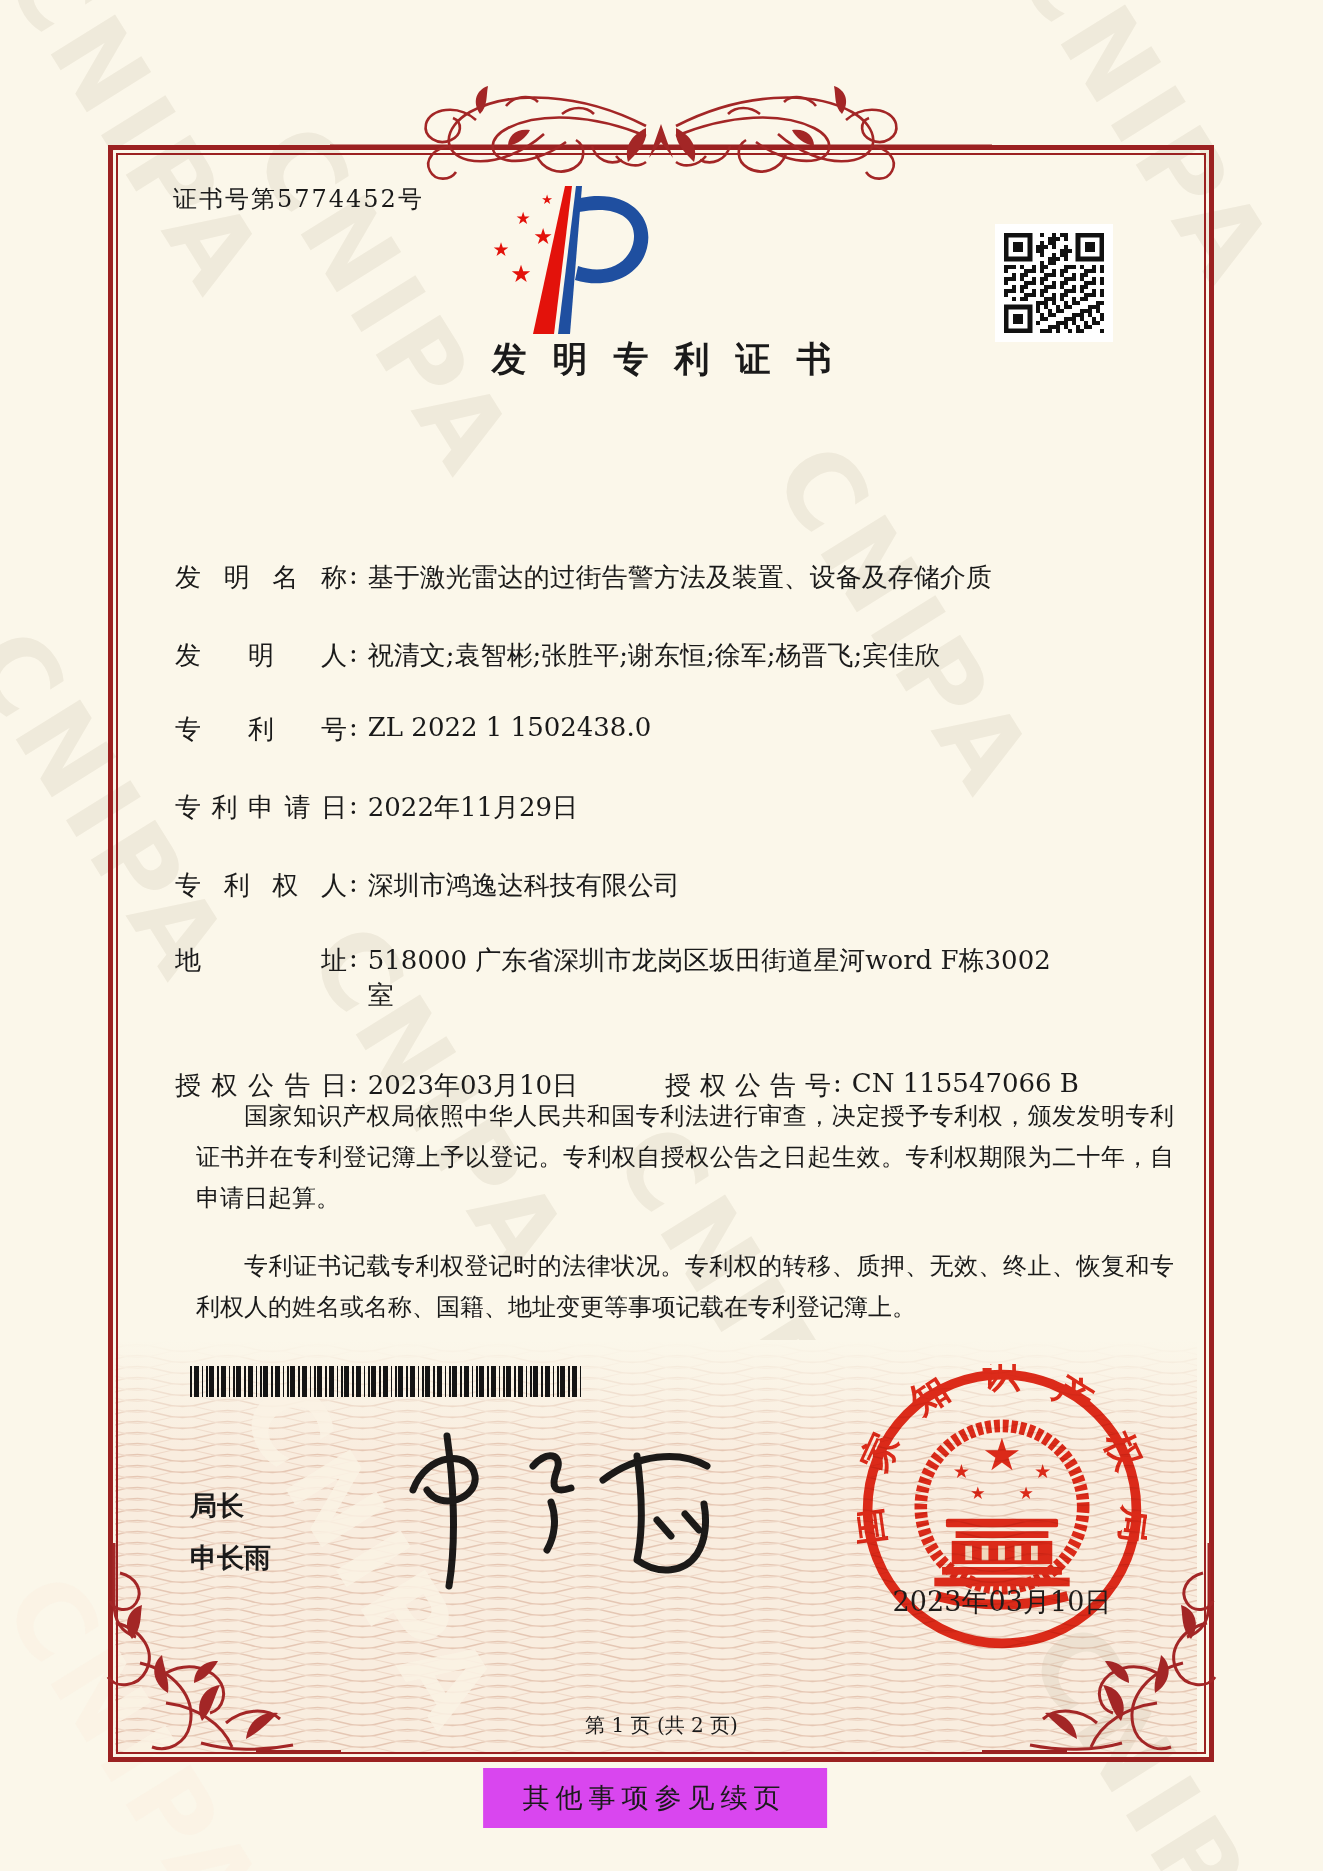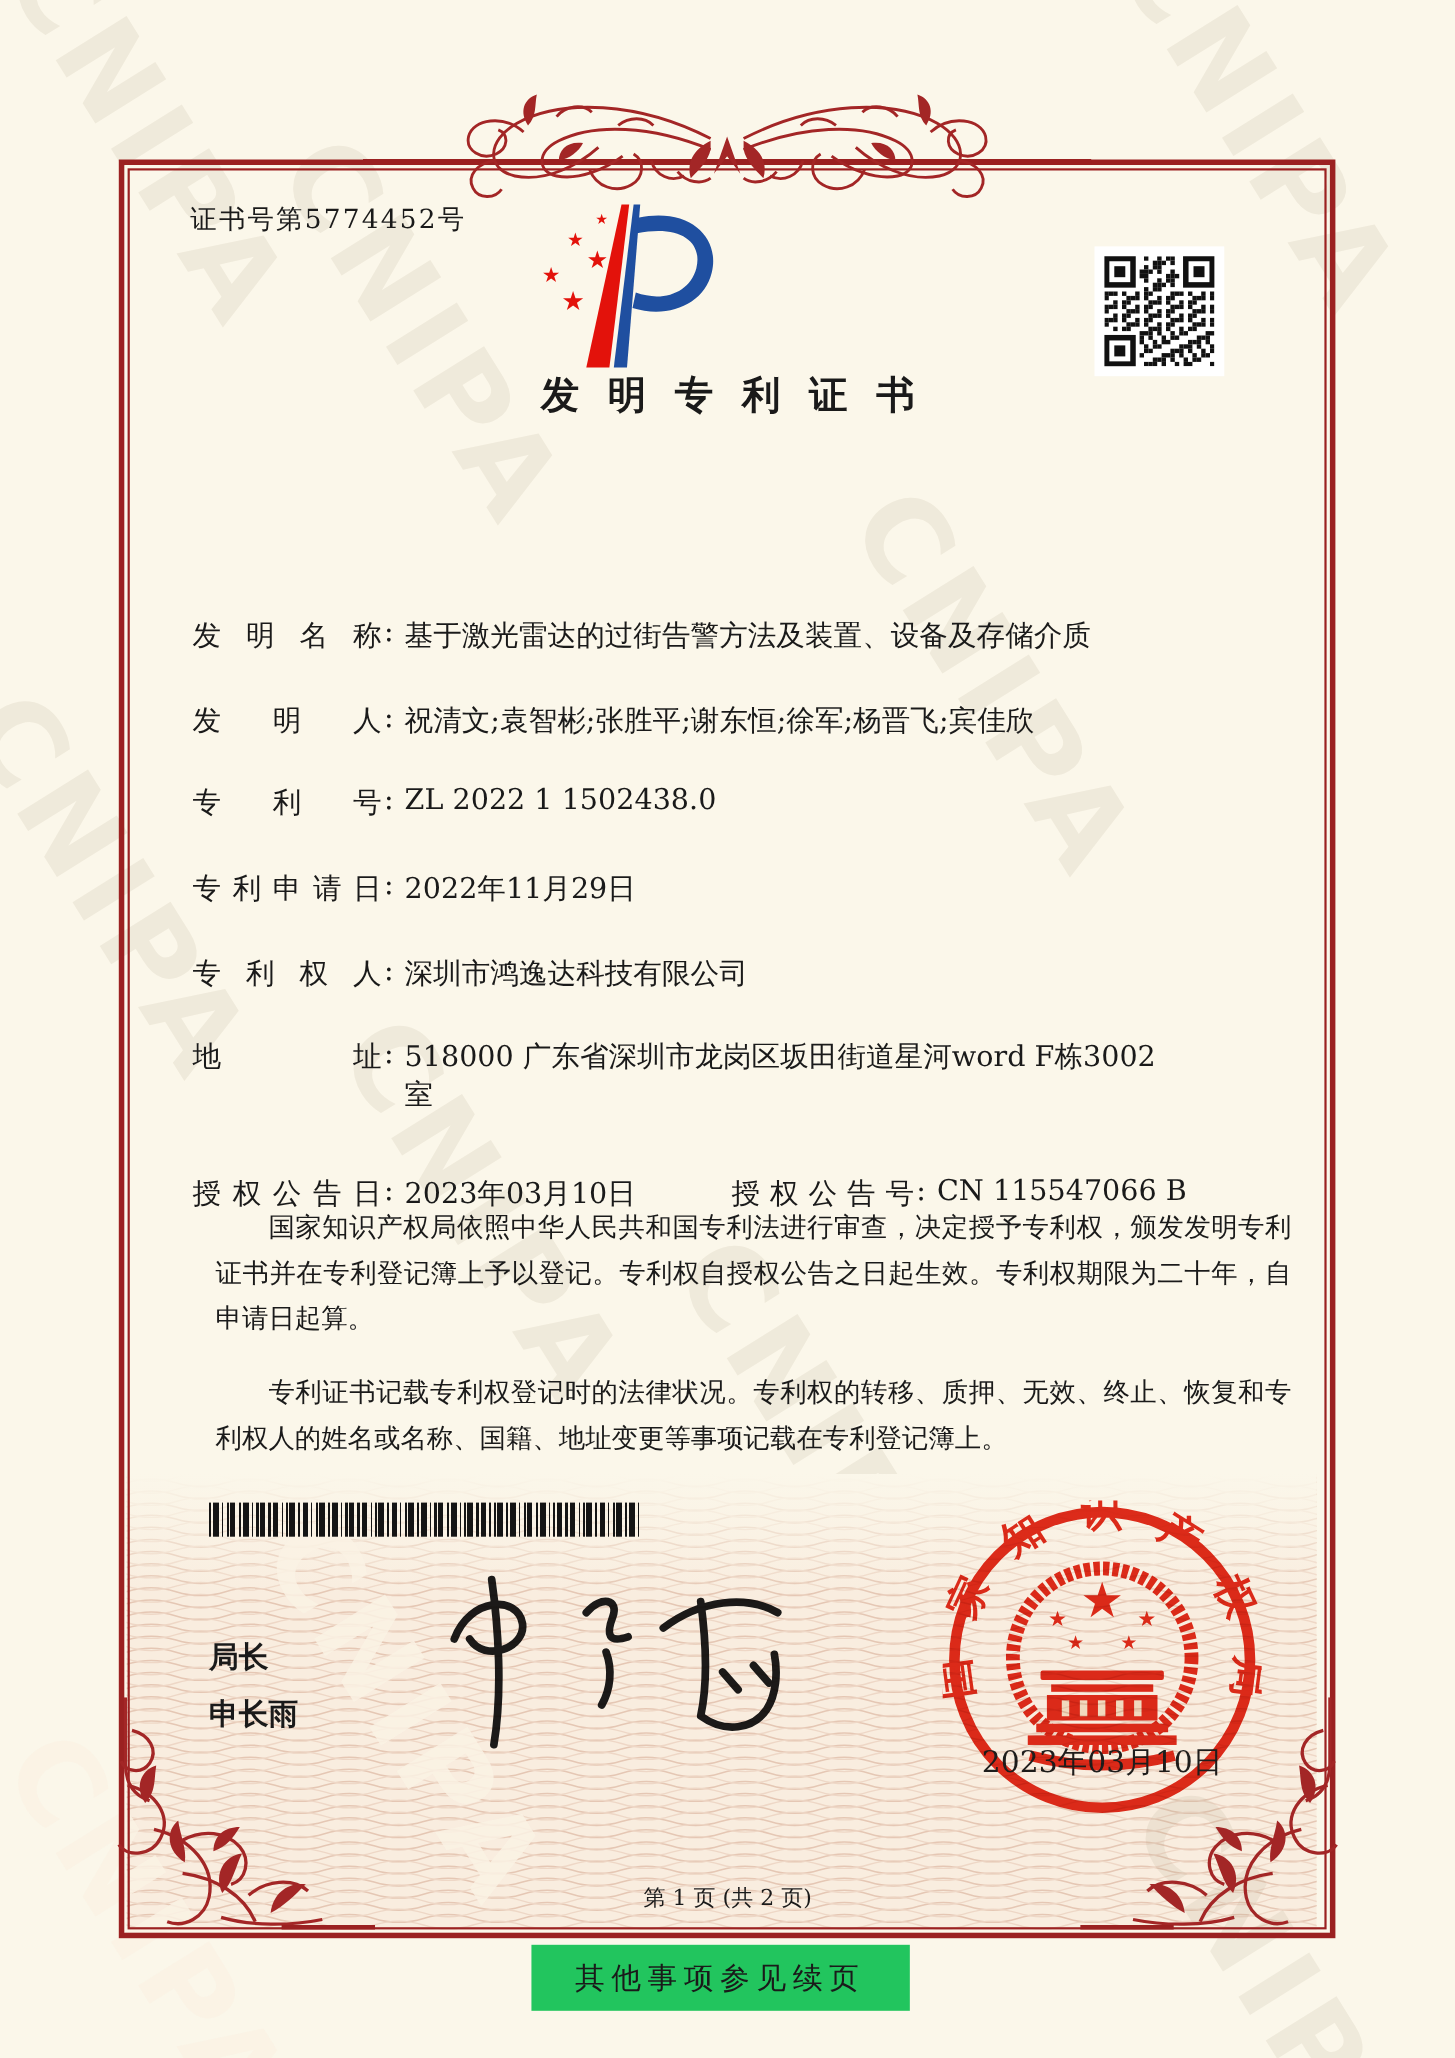--- a/index.html
+++ b/index.html
@@ -46,21 +46,21 @@
   
   .director-label{position:absolute;left:190px;top:1488px;font-size:27px;font-weight:600;
       font-family:Liberation Mono, monospace;}
   .director-name{position:absolute;left:190px;top:1540px;font-size:27px;font-weight:600;
       font-family:"DejaVu Sans","Liberation Sans",sans-serif;}
   .signature{position:absolute;left:375px;top:1428px;width:340px;height:165px;mix-blend-mode:multiply;}
   
   .seal{position:absolute;left:857px;top:1364px;width:290px;height:290px;mix-blend-mode:multiply;opacity:0.96;}
   
   .page-info{position:absolute;left:0;top:1712px;width:100%;text-align:center;font-size:20px;}
-  .cont-note{position:absolute;left:50%;top:1768px;transform:translateX(-52%);background:#22c55e;
+  .cont-note{position:absolute;left:50%;top:1768px;transform:translateX(-52%);background:#d946ef;
       padding:12px 40px;font-size:27px;letter-spacing:6px;white-space:nowrap;}
   
   .top-orn{position:absolute;left:330px;top:84px;width:662px;height:108px;}
   .corner-orn{position:absolute;width:235px;height:215px;}
   .corner-bl{left:106px;top:1543px;}
   .corner-br{left:982px;top:1543px;transform:scaleX(-1);}
 </style>
 </head>
 <body>
 

